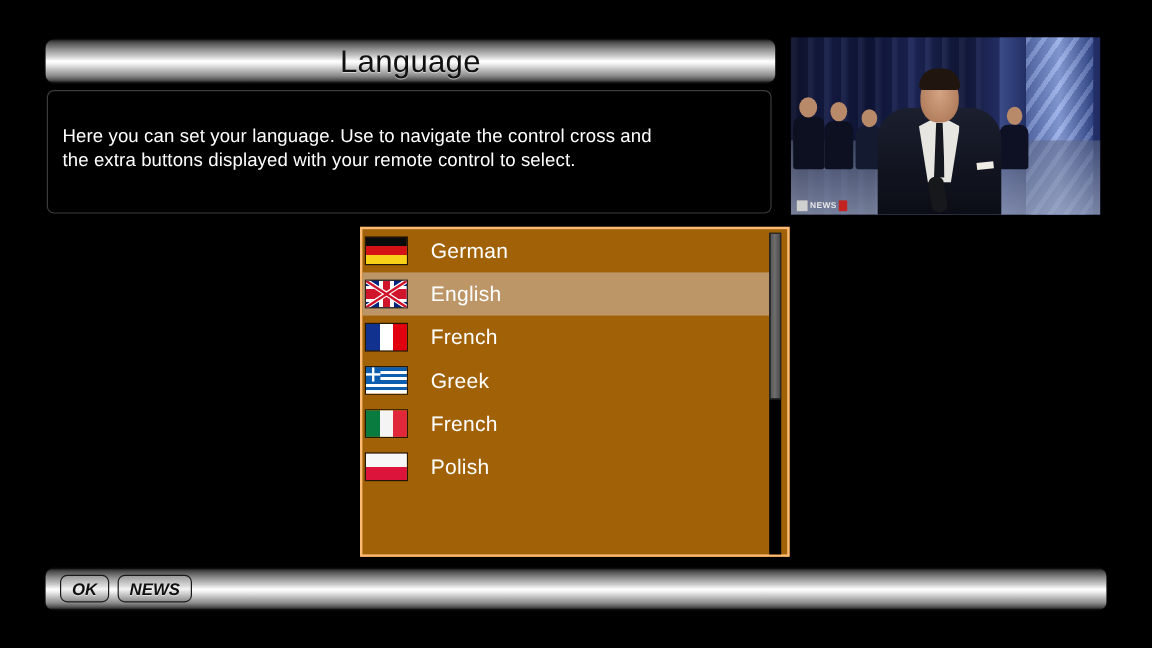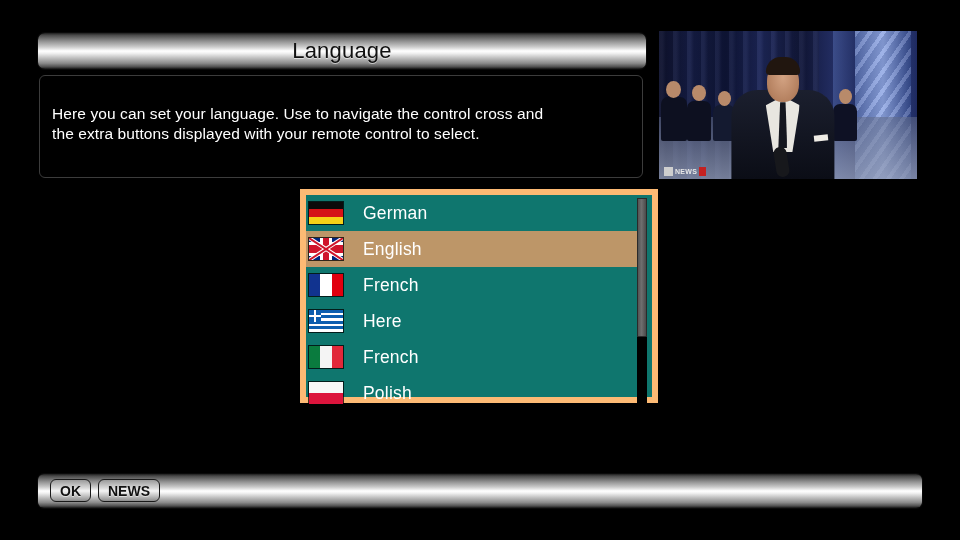--- a/index.html
+++ b/index.html
@@ -16,21 +16,21 @@
   }
 
   
   .titlebar{
     position:absolute;left:38px;top:33px;width:608px;height:36px;
     border-radius:7px;
     box-shadow:0 0 0 1px #0a0a0a;
     display:flex;align-items:center;justify-content:center;
   }
   .titlebar .title{
-    font-size:22px;color:#111;letter-spacing:.2px;
+    font-size:26px;color:#111;letter-spacing:.2px;
     text-shadow:0 1px 0 rgba(255,255,255,.55);
   }
 
   
   .descbox{
     position:absolute;left:39px;top:75px;width:604px;height:103px;
     background:#000;border:1px solid #3c3c3c;border-radius:6px;
     box-sizing:border-box;padding:28px 12px 0 12px;
   }
   .descbox .desc{
@@ -121,22 +121,22 @@
   }
   .news-bug .blk{width:9px;height:9px;background:#cfcfcf;}
   .news-bug .red{width:7px;height:9px;background:#c42121;}
   .news-bug .txt{
     color:#e8e8e8;font-size:7px;font-weight:bold;letter-spacing:.3px;
     font-family:"Liberation Sans",sans-serif;
   }
 
   
   .listpanel{
-    position:absolute;left:300px;top:189px;width:358px;height:214px;
-    background:#0f766e;border:6px solid #fdba74;box-sizing:border-box;
+    position:absolute;left:300px;top:189px;width:358px;height:275px;
+    background:#a16207;border:2px solid #fdba74;box-sizing:border-box;
   }
   .list{position:absolute;left:0;top:0;width:340px;}
   .row{
     position:relative;height:36px;display:flex;align-items:center;
     padding-left:3px;box-sizing:border-box;
   }
   .row.selected{background:#bd9668;}
   .row .flag{
     width:34px;height:22px;margin-left:0;flex:none;
     box-shadow:0 0 0 1px rgba(0,0,0,.75);
@@ -196,21 +196,21 @@
     position:absolute;left:0;top:0;width:10px;height:140px;
     background:linear-gradient(to right,#545454,#6e6e6e 45%,#4a4a4a);
     border:1px solid #2a2a2a;box-sizing:border-box;
   }
 
   
   .bottombar{
     position:absolute;left:38px;top:474px;width:884px;height:34px;
     border-radius:6px;box-shadow:0 0 0 1px #0a0a0a;
   }
-  .btnrow{position:absolute;left:12px;top:5px;display:flex;gap:7px;}
+  .btnrow{position:absolute;left:12px;top:5px;display:flex;gap:7px;font-style:italic;}
   .btn{
     height:23px;min-width:40px;padding:0 9px;border-radius:6px;
     border:1.6px solid #1a1a1a;box-sizing:border-box;
     display:flex;align-items:center;justify-content:center;
     font-size:14px;font-weight:bold;color:#111;
     background:linear-gradient(to bottom,#9a9a9a,#d8d8d8 38%,#f4f4f4 52%,#bdbdbd 78%,#8d8d8d);
     text-shadow:0 1px 0 rgba(255,255,255,.5);
   }
 </style>
 </head>
@@ -287,21 +287,21 @@
 
       <div class="row">
         <span class="flag flag-fr"></span>
         <span class="label">French</span>
       </div>
 
       <div class="row">
         <span class="flag flag-gr">
           <span class="canton"></span>
         </span>
-        <span class="label">Here</span>
+        <span class="label">Greek</span>
       </div>
 
       <div class="row">
         <span class="flag flag-it"></span>
         <span class="label">French</span>
       </div>
 
       <div class="row">
         <span class="flag flag-pl"></span>
         <span class="label">Polish</span>

